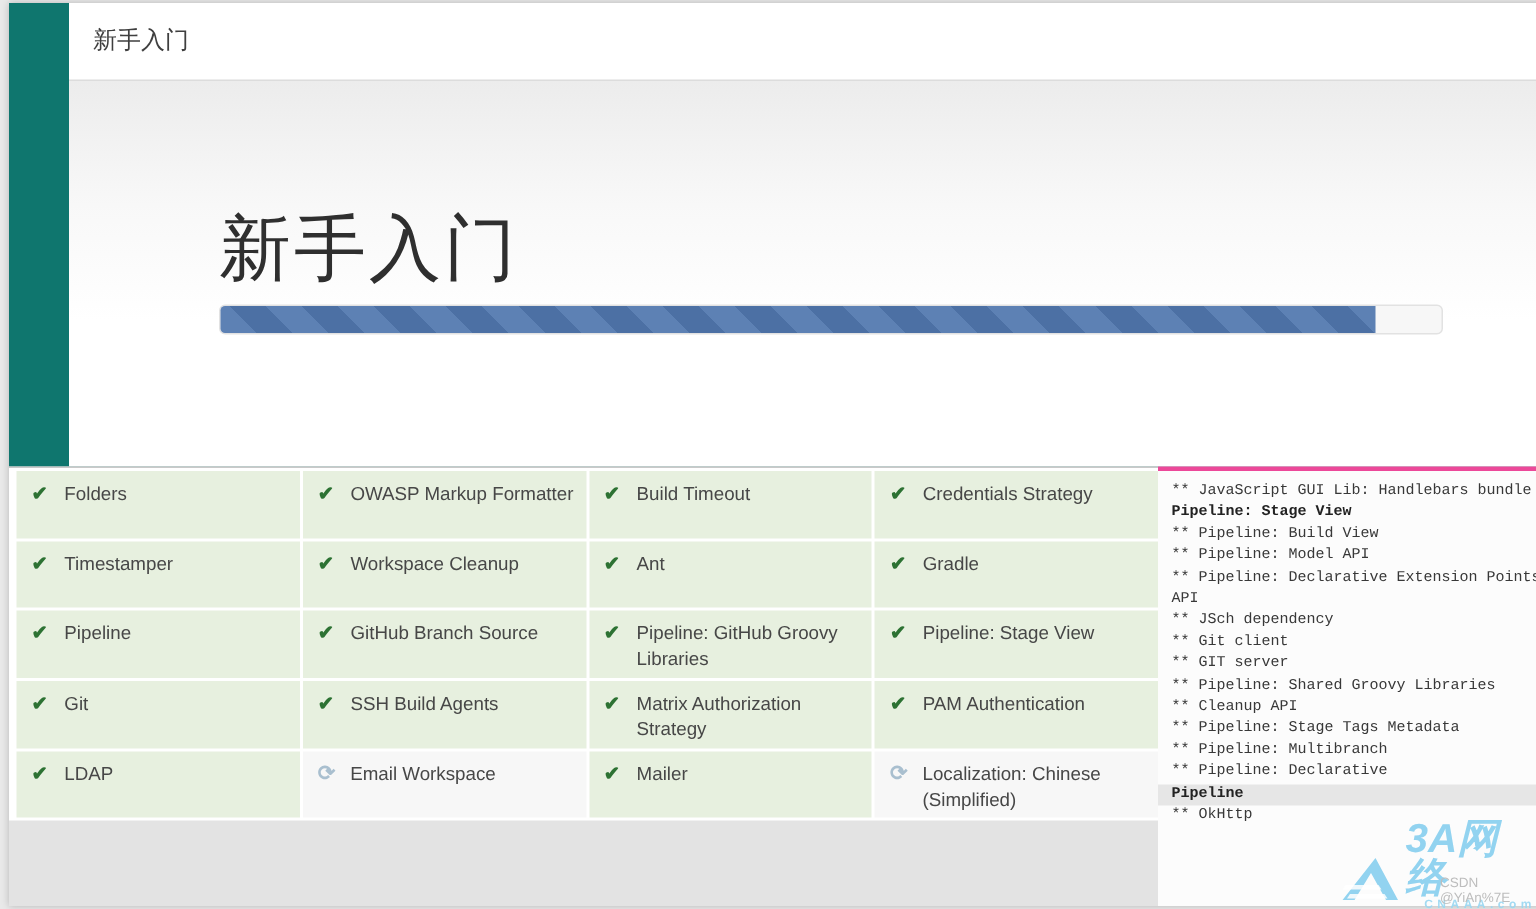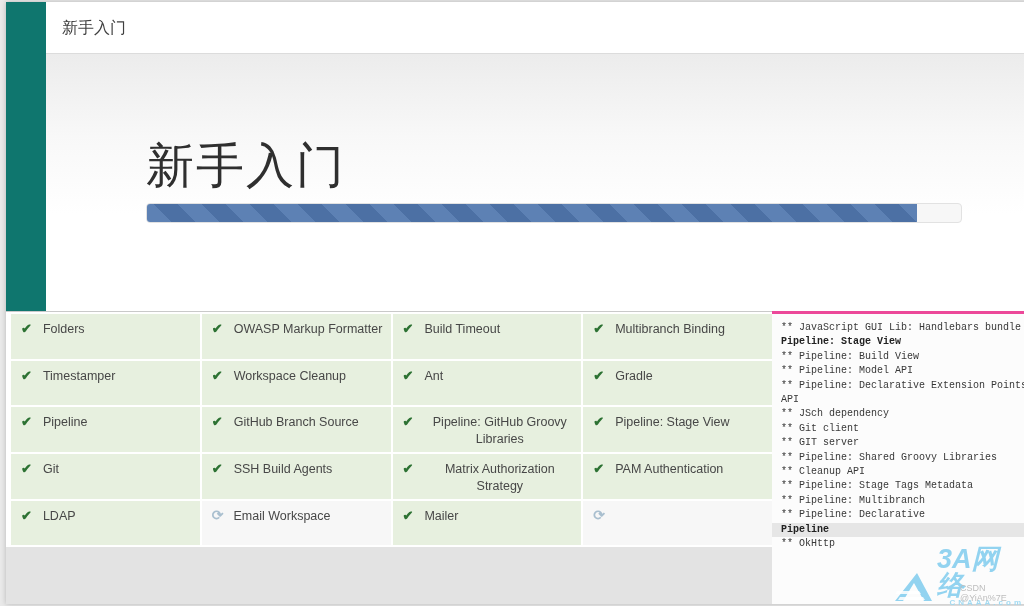--- a/index.html
+++ b/index.html
@@ -22,21 +22,21 @@
   
   .content{position:absolute;top:309px;left:0;right:0;bottom:0;display:flex;}
   .table-area{width:766px;background:#e3e3e3;border-top:1px solid #c9c9c9;box-sizing:border-box;}
   .grid{background:#fff;padding:2px 0 2px 5px;display:grid;
     grid-template-columns:1fr 1fr 1fr 1fr;
     grid-template-rows:45px 44px 45px 45px 44px;gap:2px;}
   .cell{background:#e7f0df;padding:7px 6px 0 8px;display:flex;align-items:flex-start;overflow:hidden;}
   .cell[data-status="installing"]{background:#f7f7f7;}
   .check-icon{color:#2d7233;font-size:13px;font-weight:bold;margin:0 11px 0 2px;line-height:16px;}
   .spinner-icon{color:#a9bfcf;font-size:14px;font-weight:bold;margin:0 10px 0 2px;line-height:15px;}
-  .cell-label{font-size:12.5px;color:#474747;line-height:1.38;text-align:center;}
+  .cell-label{font-size:12.5px;color:#474747;line-height:1.38;}
   
   .log-panel{flex:1;position:relative;background:#fcfcfc;border-top:3px solid #ec4899;
     font-family:Liberation Mono, monospace;font-size:10px;line-height:14.4px;
     color:#383838;padding:7px 16px 0 9px;box-sizing:border-box;overflow:hidden;}
   .log-line{white-space:normal;word-break:break-word;}
   .log-line[data-style="b"]{font-weight:bold;color:#222;}
   .log-line[data-style="bh"]{font-weight:bold;color:#222;background:#e6e6e6;
     margin:0 -16px 0 -9px;padding-left:9px;}
   .log-scrollbar{position:absolute;top:0;right:0;bottom:0;width:13px;
     background:#f3f3f3;border-left:1px solid #e3e3e3;}
@@ -84,21 +84,21 @@
           <span class="cell-label">OWASP Markup Formatter</span>
         </div>
         <div class="cell" data-status="done">
           <span class="check-icon">✔</span>
 
           <span class="cell-label">Build Timeout</span>
         </div>
         <div class="cell" data-status="done">
           <span class="check-icon">✔</span>
 
-          <span class="cell-label">Multibranch Binding</span>
+          <span class="cell-label">Credentials Strategy</span>
         </div>
 
         <div class="cell" data-status="done">
           <span class="check-icon">✔</span>
 
           <span class="cell-label">Timestamper</span>
         </div>
         <div class="cell" data-status="done">
           <span class="check-icon">✔</span>
 
@@ -168,20 +168,21 @@
           <span class="cell-label">Email Workspace</span>
         </div>
         <div class="cell" data-status="done">
           <span class="check-icon">✔</span>
 
           <span class="cell-label">Mailer</span>
         </div>
         <div class="cell" data-status="installing">
 
           <span class="spinner-icon">⟳</span>
+          <span class="cell-label">Localization: Chinese (Simplified)</span>
         </div>
 
       </div>
     </div>
 
     <div class="log-panel">
       <div class="log-line" data-style="n">** JavaScript GUI Lib: Handlebars bundle</div>
       <div class="log-line" data-style="b">Pipeline: Stage View</div>
       <div class="log-line" data-style="n">** Pipeline: Build View</div>
       <div class="log-line" data-style="n">** Pipeline: Model API</div>

